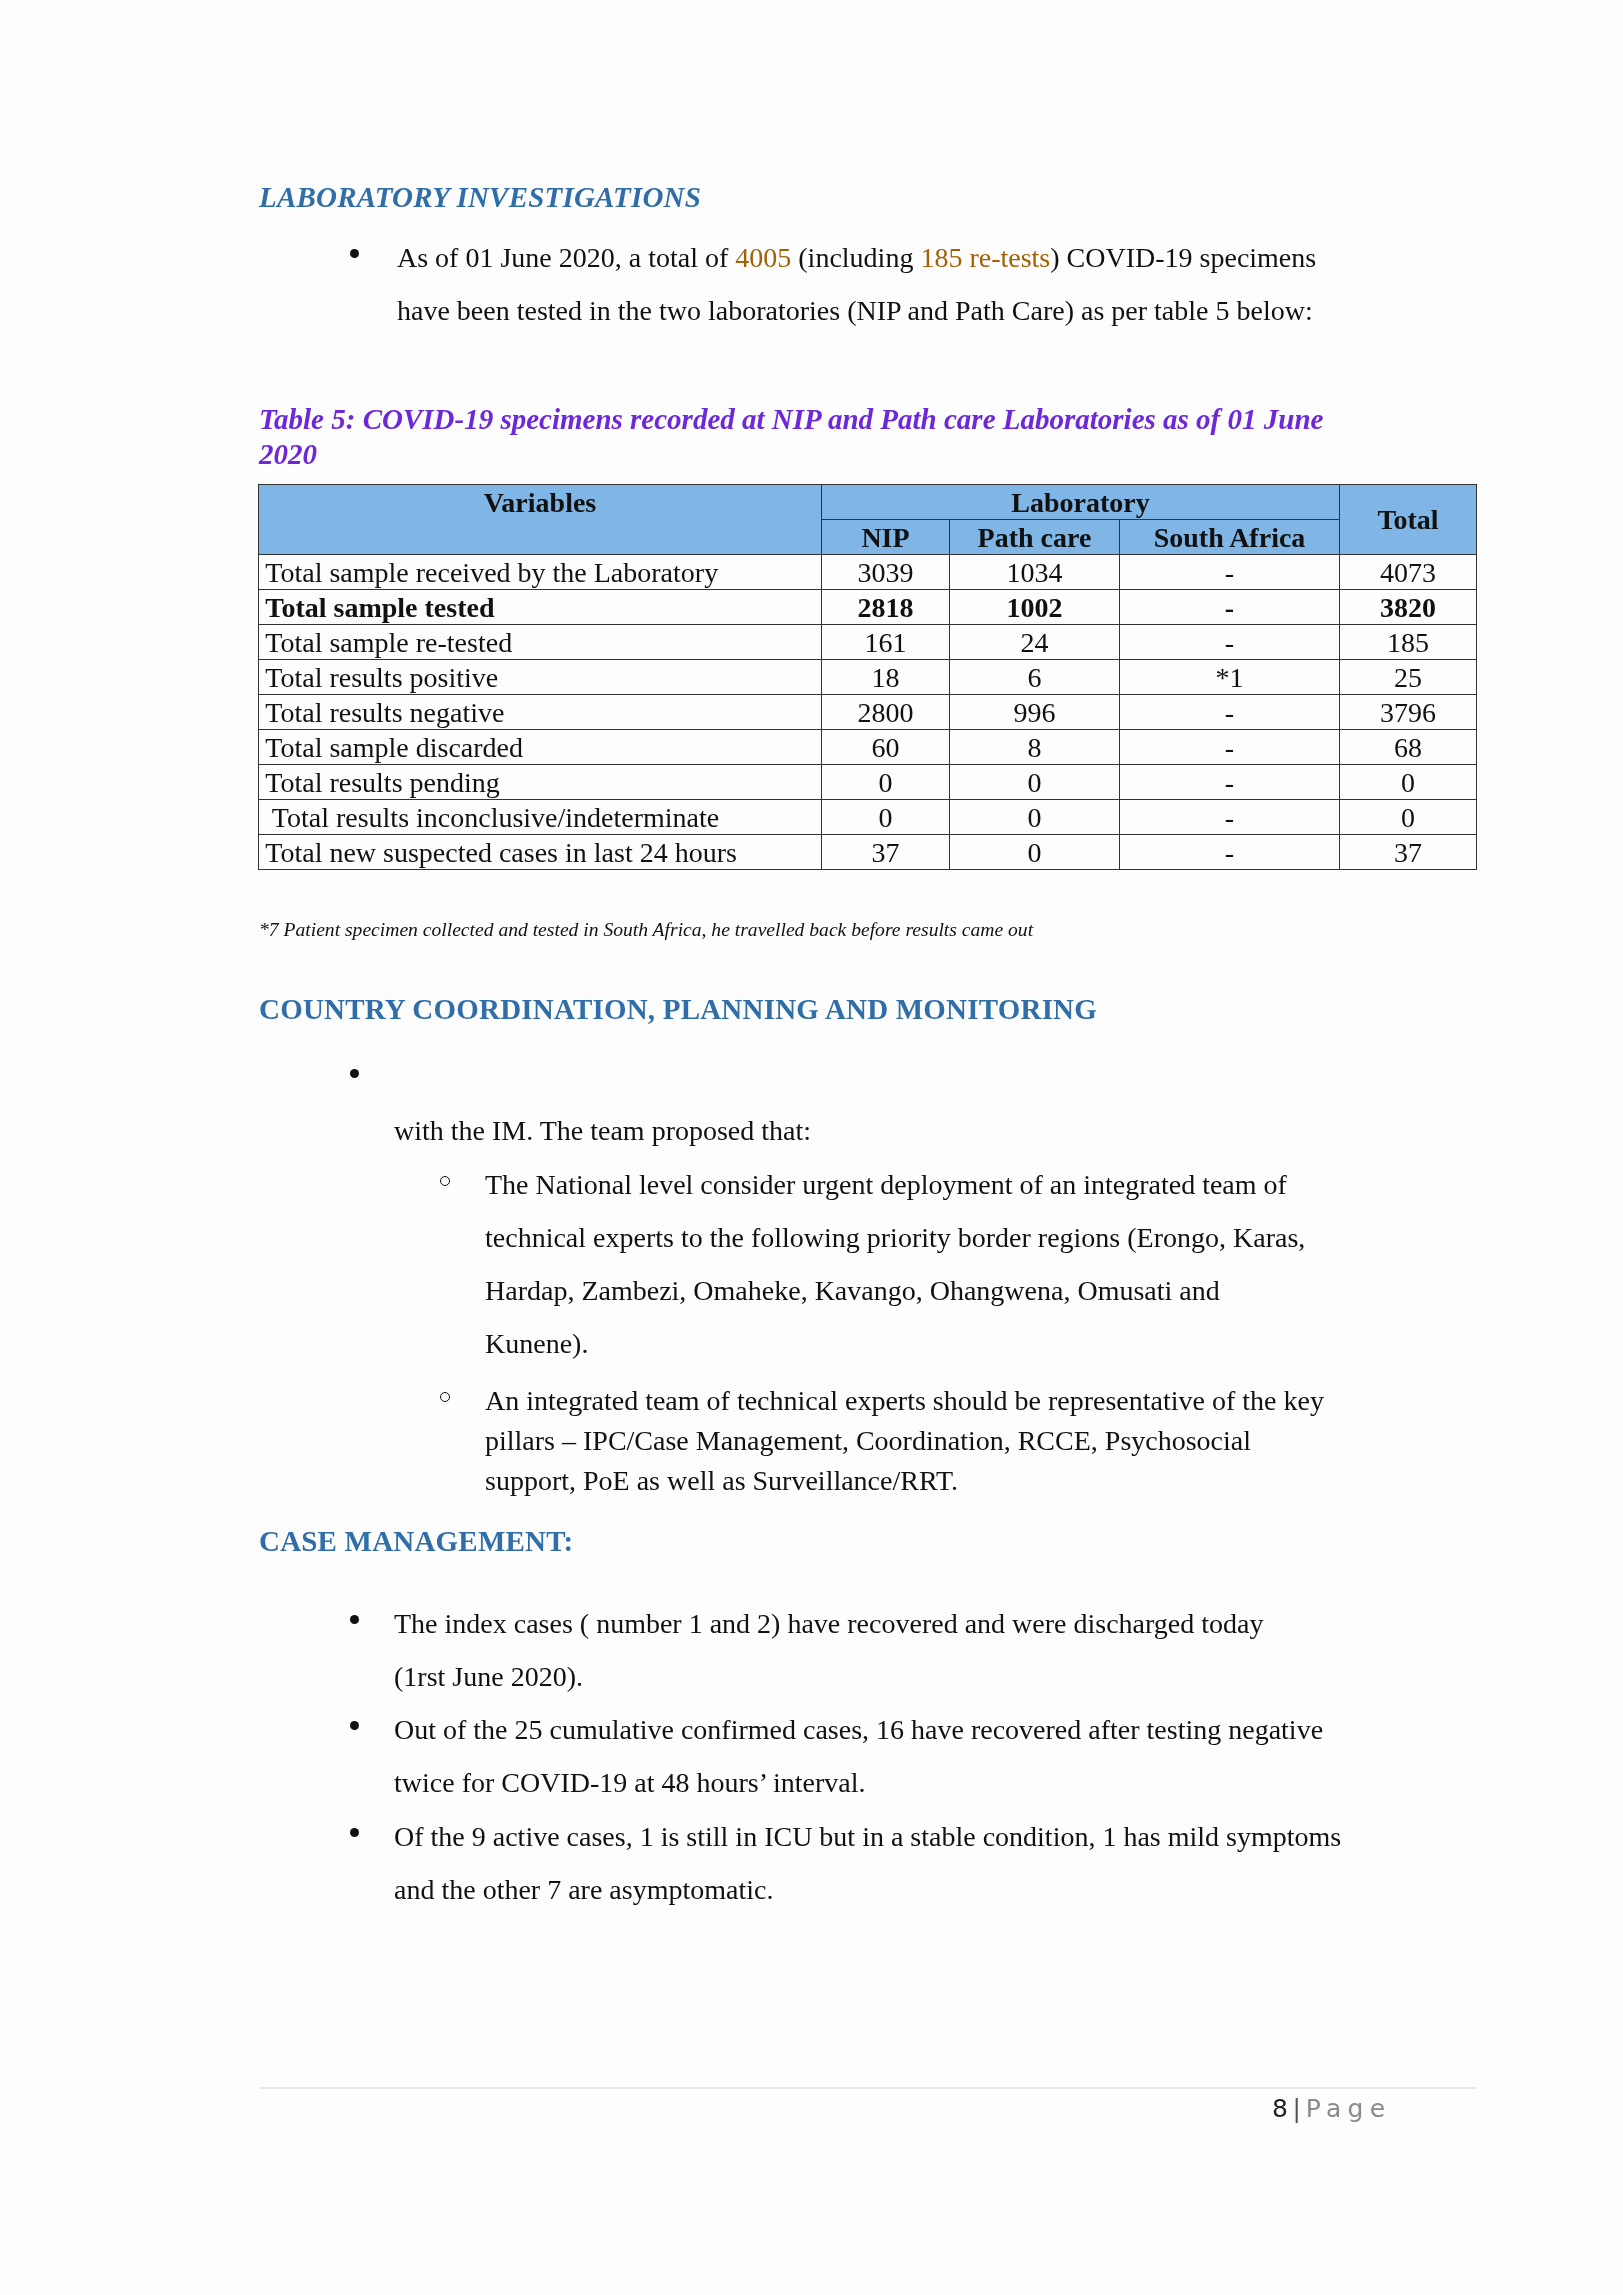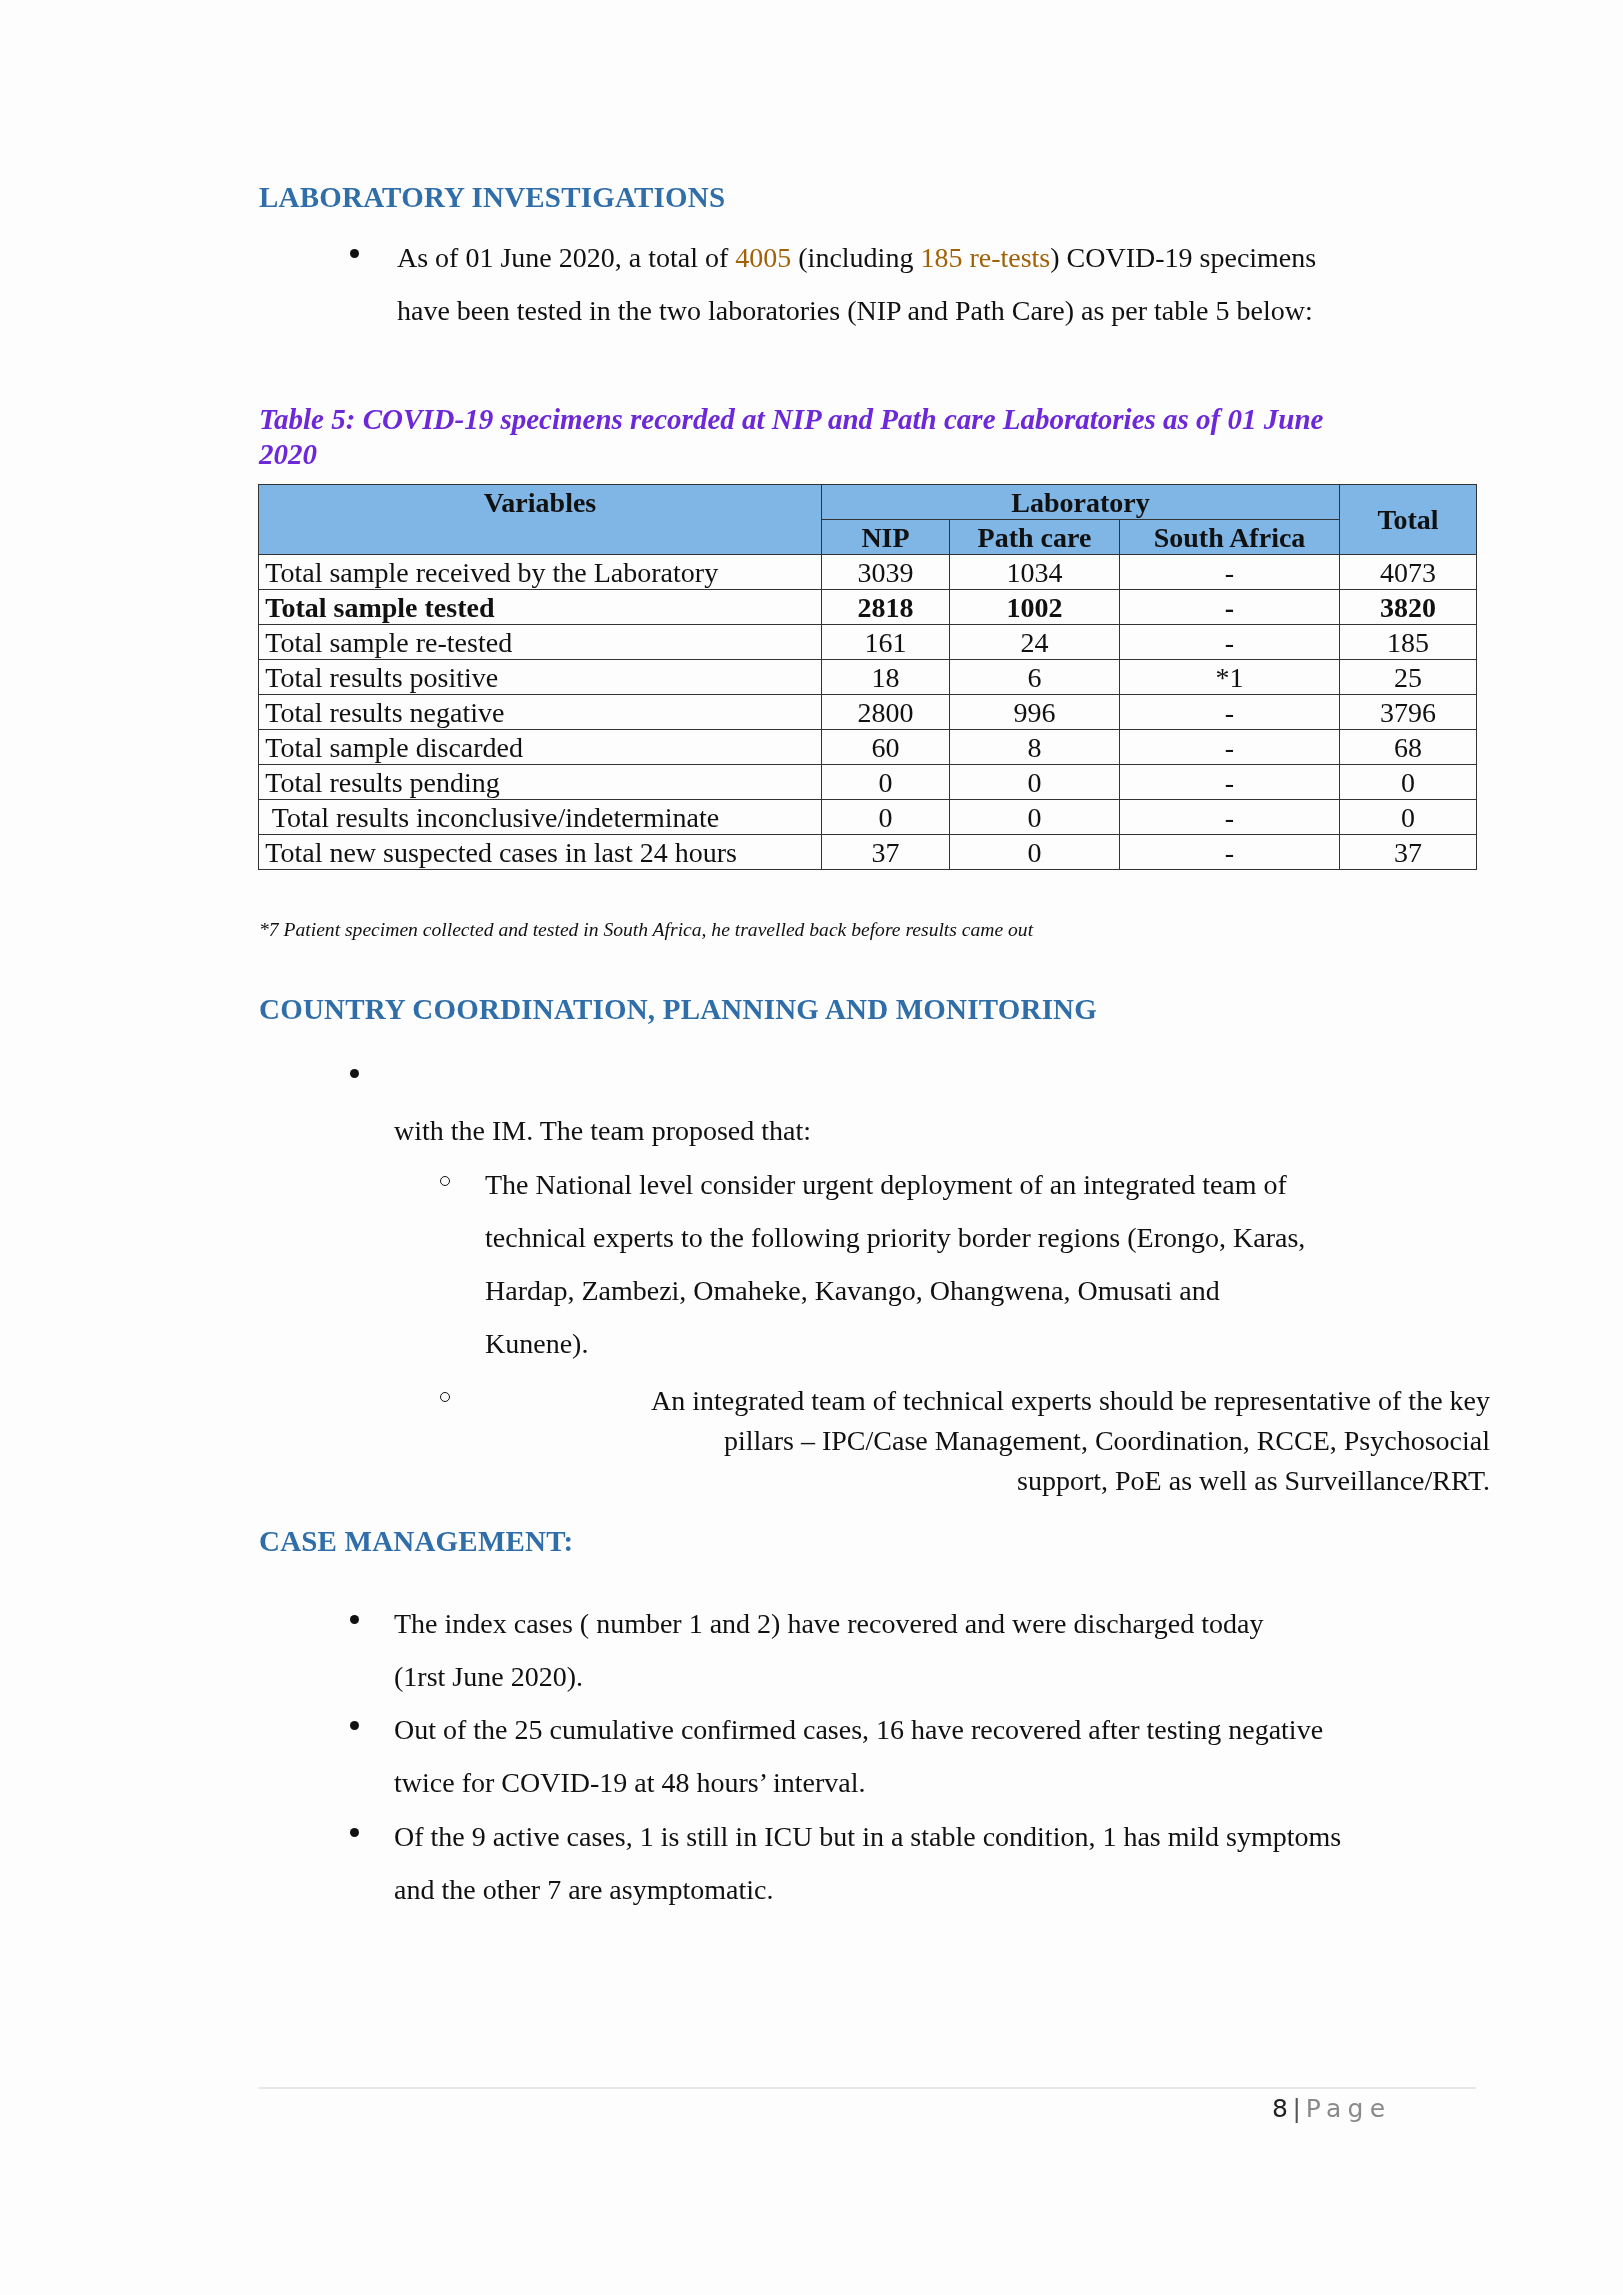--- a/index.html
+++ b/index.html
@@ -85,21 +85,21 @@
     font-family: "DejaVu Sans", sans-serif;
     font-size: 25px;
     color: #222;
   }
   .page-num .sep { color: #555; margin: 0 4.7px; }
   .page-num .pg { color: #8a8a8a; letter-spacing: 6.3px; }
 </style>
 </head>
 <body>
 
-<h2 class="section-heading abs" style="left:259px; top:181px;">LABORATORY INVESTIGATIONS</h2>
+<h2 class="section-heading abs" style="left:259px; top:181px;font-style:italic;">LABORATORY INVESTIGATIONS</h2>
 
 <div class="bullet-dot" style="left:350px; top:249px;"></div>
 <p class="body-text abs" style="left:397px; top:231px; width:1092px;">
   <span>As of 01 June 2020, a total of </span><span class="hl">4005</span><span> (including </span><span class="hl">185 re-tests</span><span>) COVID-19 specimens</span><br>
   <span>have been tested in the two laboratories (NIP and Path Care) as per table 5 below:</span>
 </p>
 
 <div class="caption abs" style="left:259px; top:402px; width:1225px;">
   <div>Table 5: COVID-19 specimens recorded at NIP and Path care Laboratories as of 01 June</div>
   <div>2020</div>
@@ -204,21 +204,21 @@
 
 <div class="bullet-circle" style="left:440px; top:1176px;"></div>
 <p class="body-text abs" style="left:485px; top:1158px; width:1005px;">
   <span>The National level consider urgent deployment of an integrated team of</span><br>
   <span>technical experts to the following priority border regions (Erongo, Karas,</span><br>
   <span>Hardap, Zambezi, Omaheke, Kavango, Ohangwena, Omusati and</span><br>
   <span>Kunene).</span>
 </p>
 
 <div class="bullet-circle" style="left:440px; top:1392px;"></div>
-<p class="body-text abs" style="left:485px; top:1381px; width:1005px; line-height:40px;text-align:right;">
+<p class="body-text abs" style="left:485px; top:1381px; width:1005px; line-height:40px;">
   <span>An integrated team of technical experts should be representative of the key</span><br>
   <span>pillars – IPC/Case Management, Coordination, RCCE, Psychosocial</span><br>
   <span>support, PoE as well as Surveillance/RRT.</span>
 </p>
 
 <h2 class="section-heading abs" style="left:259px; top:1525px;">CASE MANAGEMENT:</h2>
 
 <div class="bullet-dot" style="left:350px; top:1615px;"></div>
 <p class="body-text abs" style="left:394px; top:1597px; width:1099px;">
   <span>The index cases ( number 1 and 2) have recovered and were discharged today</span><br>

